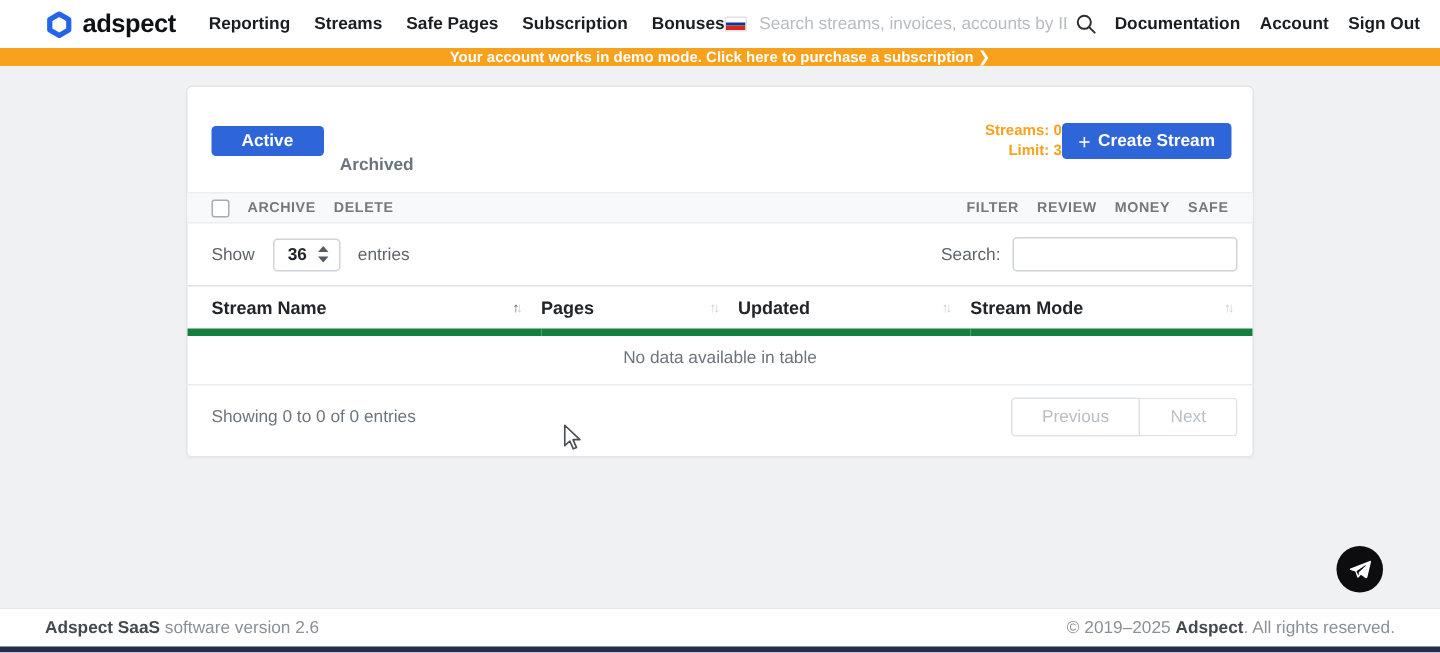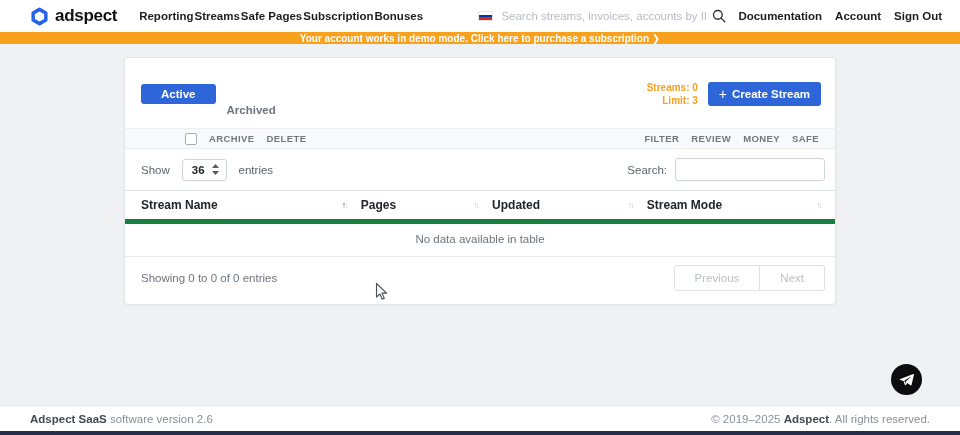--- a/index.html
+++ b/index.html
@@ -9,21 +9,21 @@
     background:#fff; overflow:hidden; position:relative;
   }
   a { text-decoration:none; cursor:pointer; }
 
   
   .topbar { height:32px; background:#fff; display:flex; align-items:center;
             justify-content:space-between; padding:0 18px 0 30px; }
   .topbar-left { display:flex; align-items:center; }
   .logo { display:flex; align-items:center; gap:6px; margin-right:22px; }
   .logo-text { font-size:17px; font-weight:800; color:#101114; letter-spacing:-0.3px; }
-  .mainnav { display:flex; align-items:center; gap:1px; }
+  .mainnav { display:flex; align-items:center; gap:16px; }
   .mainnav a { font-size:11.5px; font-weight:700; color:#1b1e21; white-space:nowrap; }
   .topbar-right { display:flex; align-items:center; }
   .flag { width:15px; height:10px; display:inline-block; border:1px solid #e2e2e2;
           border-radius:1px; overflow:hidden; margin-right:8px; }
   .flag i { display:block; height:33.4%; }
   .flag .w { background:#fff; } .flag .b { background:#0039A6; } .flag .r { background:#D52B1E; }
   .global-search { border:none; outline:none; width:205px; font-size:11.5px; color:#333;
                    font-family:inherit; }
   .global-search::placeholder { color:#b7bcc3; }
   .search-btn { display:flex; align-items:center; margin:0 12px 0 6px; background:none; border:none; cursor:pointer; }
@@ -40,31 +40,31 @@
           border:1px solid #e2e5e9; border-radius:4px; box-shadow:0 1px 2px rgba(0,0,0,.03); }
 
   .card-top { display:flex; justify-content:space-between; align-items:center;
               padding:10px 14px 8px 16px; }
   .tabs { display:flex; align-items:center; }
   .btn { font-family:inherit; cursor:pointer; }
   .tab-active { background:#2e65d9; color:#fff; border:none; border-radius:3px;
                 font-size:11.5px; font-weight:700; padding:4px 20px; }
   .tab-archived { background:none; border:none; color:#6c757d; font-size:11.5px;
                   font-weight:700; padding:4px 11px;margin-top:32px; }
-  .top-right { display:flex; align-items:center; gap:10px; }
+  .top-right { display:flex; align-items:center; }
   .limits { text-align:right; font-size:10px; font-weight:700; color:#F7A11C; line-height:13px; }
   .create-btn { background:#2e65d9; color:#fff; border:none; border-radius:3px;
                 font-size:11.5px; font-weight:600; padding:6px 11px;
                 display:flex; align-items:center; gap:5px; }
   .create-btn .plus { font-size:14px; font-weight:400; line-height:11px; }
 
   .bulkbar { display:flex; justify-content:space-between; align-items:center;
              background:#f8f9fa; border-top:1px solid #eceff1; border-bottom:1px solid #eceff1;
              padding:4px 16px; height:21px; }
-  .bulk-left, .bulk-right { display:flex; align-items:center; gap:12px;margin-left:44px; }
+  .bulk-left, .bulk-right { display:flex; align-items:center; gap:12px; }
   .checkbox { width:12px; height:12px; border:1px solid #a6adb3; border-radius:2px;
               background:#fff; display:inline-block; cursor:pointer; }
   .bulk-link { font-size:9.5px; font-weight:600; color:#72787e; letter-spacing:.4px; }
 
   .controls { display:flex; justify-content:space-between; align-items:center;
               padding:9px 10px 9px 16px; }
   .length-control { display:flex; align-items:center; gap:12px; font-size:11.5px; color:#5d646b; }
   .select { border:1px solid #ced4da; border-radius:3px; height:22px; padding:0 7px 0 9px;
             display:flex; align-items:center; gap:7px; font-size:11.5px; color:#212529;
             font-weight:600; cursor:pointer; background:#fff; }

